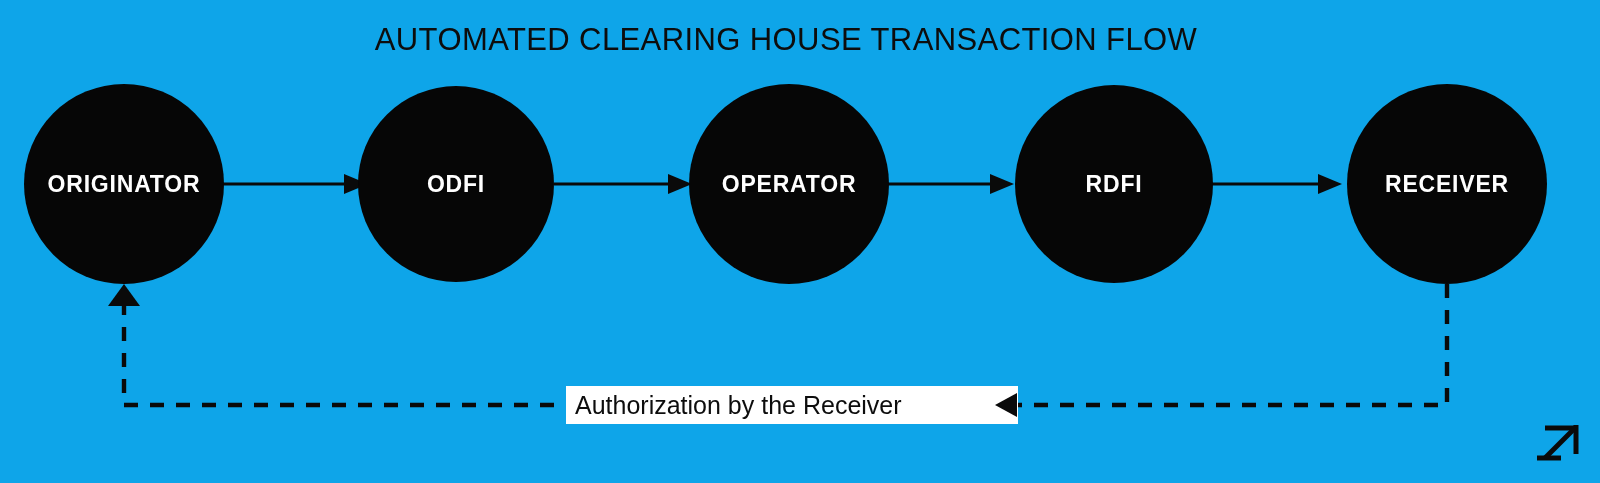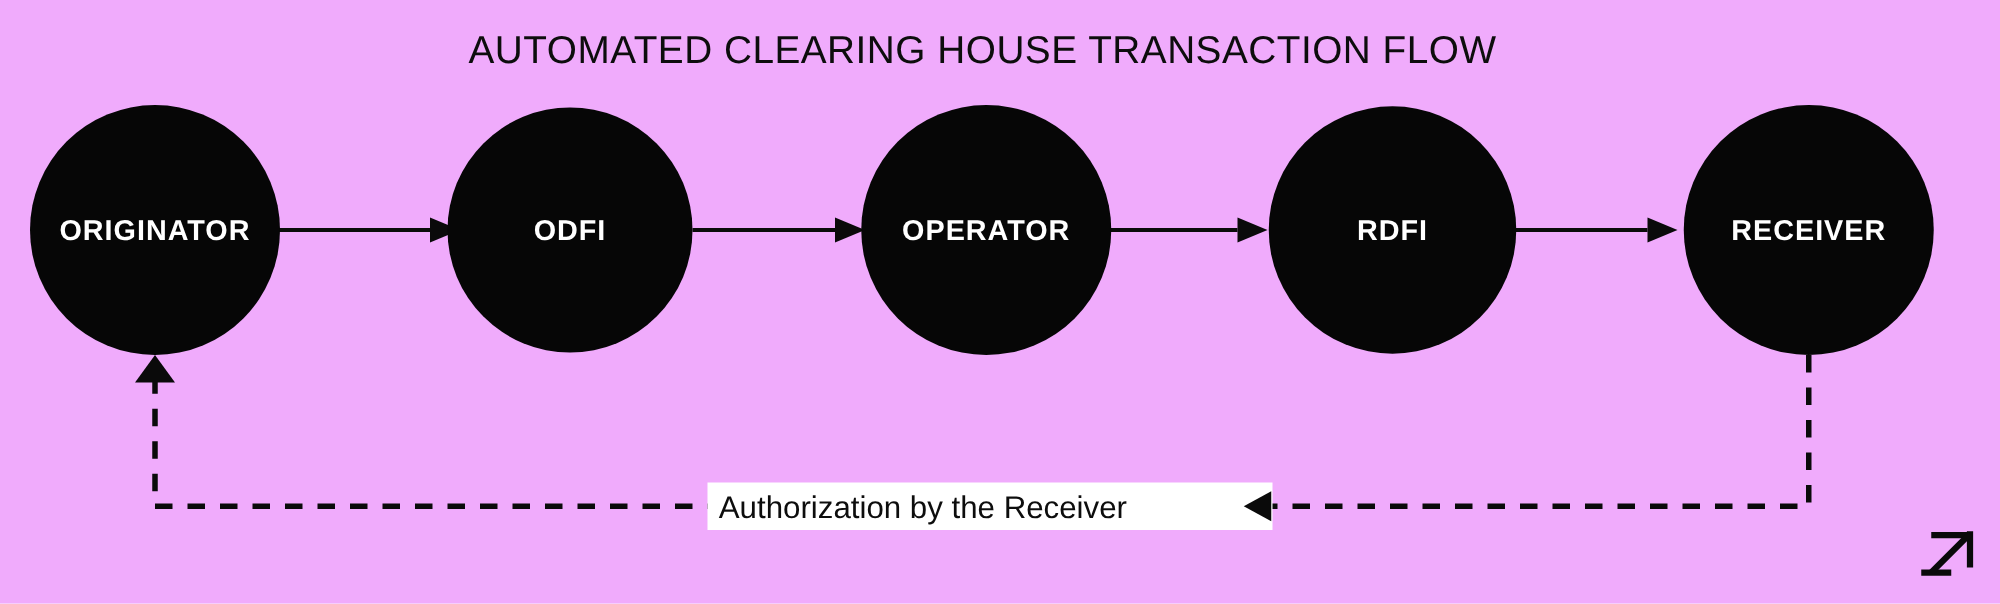--- a/index.html
+++ b/index.html
@@ -7,21 +7,21 @@
     padding: 0;
     background: #ffffff;
   }
   body {
     font-family: "Liberation Sans", sans-serif;
   }
   #canvas {
     position: relative;
     width: 1600px;
     height: 483px;
-    background: #f0abfc;
+    background: #0ea5e9;
     overflow: hidden;
   }
   #diagram-svg {
     position: absolute;
     left: 0;
     top: 0;
     width: 1600px;
     height: 483px;
     display: block;
   }

